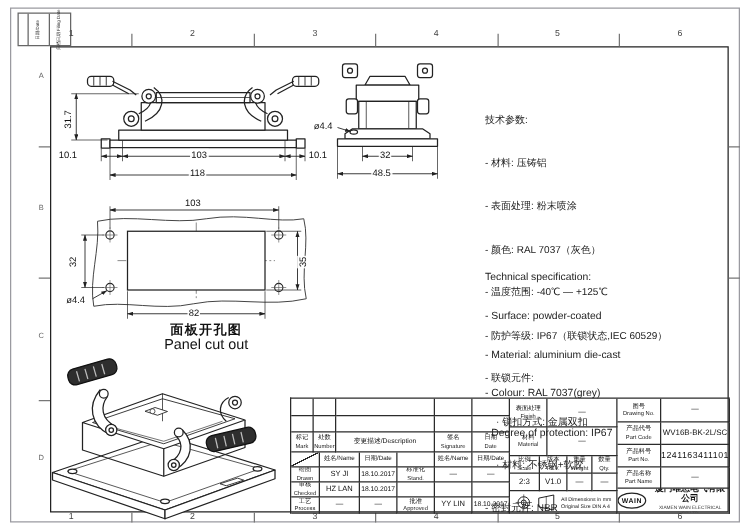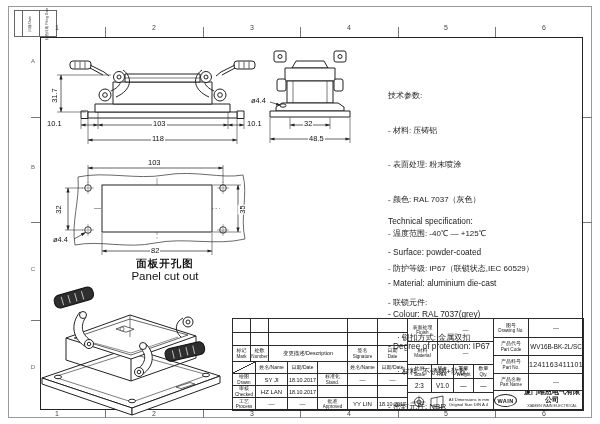--- a/index.html
+++ b/index.html
@@ -162,21 +162,21 @@
     <g fill="none" stroke="#222" stroke-width="0.7">
       <path d="M50,67.5 V79 M90,67.5 V79" stroke-width="0.55"></path>
       <line x1="50" y1="75" x2="90" y2="75" marker-start="url(#mS)" marker-end="url(#mS)"></line>
       <path d="M30,67.5 V93 M110,67.5 V93" stroke-width="0.55"></path>
       <line x1="30" y1="89" x2="110" y2="89" marker-start="url(#mS)" marker-end="url(#mS)"></line>
       <path d="M30,52 L40.5,55.3" marker-end="url(#mS)"></path>
     </g>
   </svg>
   <span class="dim" style="left:250px;top:96px">ø4.4</span>
   <span class="dim" style="left:303px;top:119px">32</span>
-  <span class="dim" style="left:308px;top:134px">48.5</span>
+  <span class="dim" style="left:297px;top:134px">48.5</span>
 
   <svg style="left:45px;top:155px" width="225" height="108" viewBox="0 0 225 108">
     <defs>
         <marker id="mP" viewBox="0 0 6 4" refX="5.6" refY="2" markerWidth="7" markerHeight="4.6" orient="auto-start-reverse">
           <path d="M0,0L6,2L0,4z" fill="#222"></path>
         </marker>
       </defs>
     <path fill="#fff" stroke="#444" stroke-width="0.8" d="M33,22 C60,16 92,25 120,20 C150,15 176,24 198,20 C203,40 195,62 200,84 C170,91 140,82 110,88 C82,94 55,85 30,90 C26,68 35,45 33,22 Z"></path>
     <g fill="none" stroke="#555" stroke-width="0.55">
       <line x1="112" y1="23" x2="112" y2="84" stroke-dasharray="7 2 1.5 2"></line>

